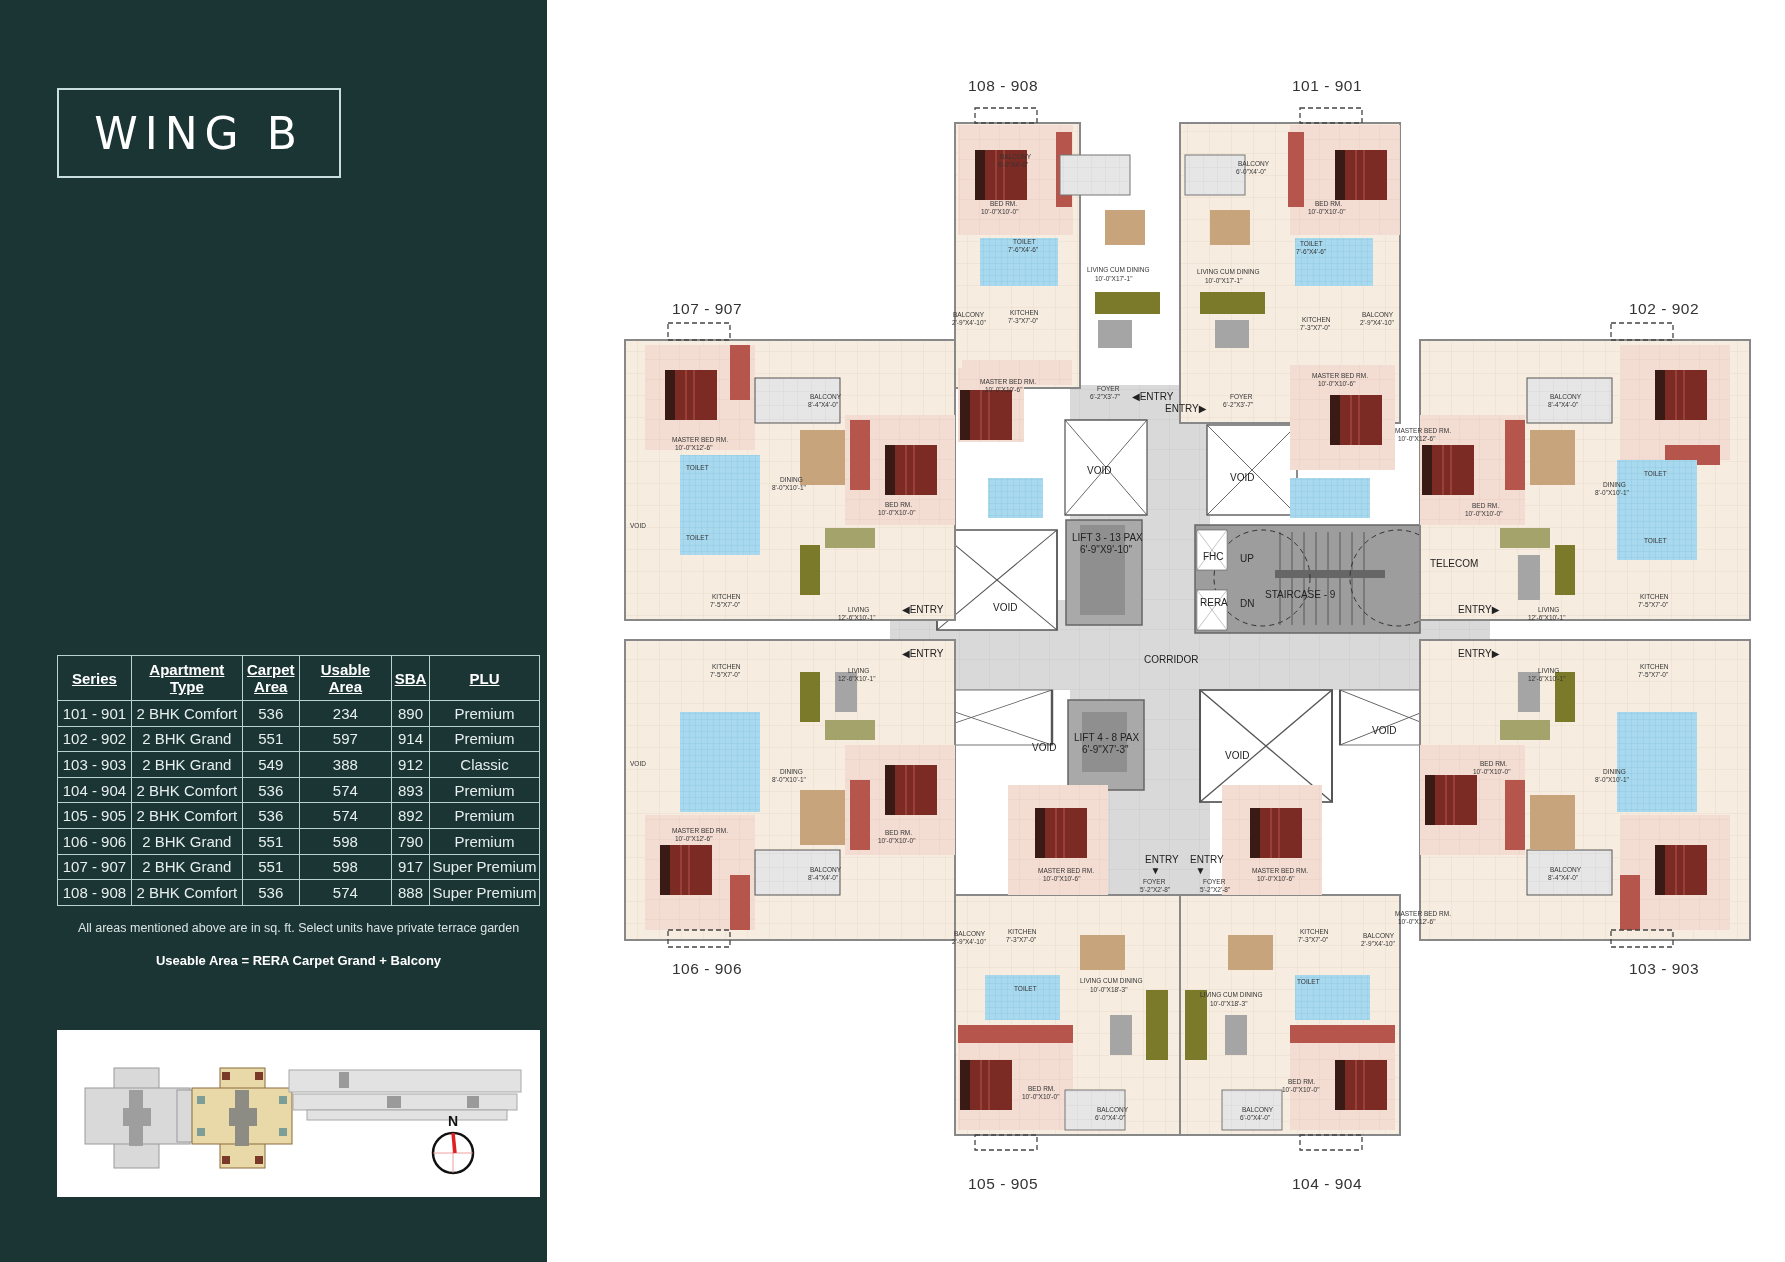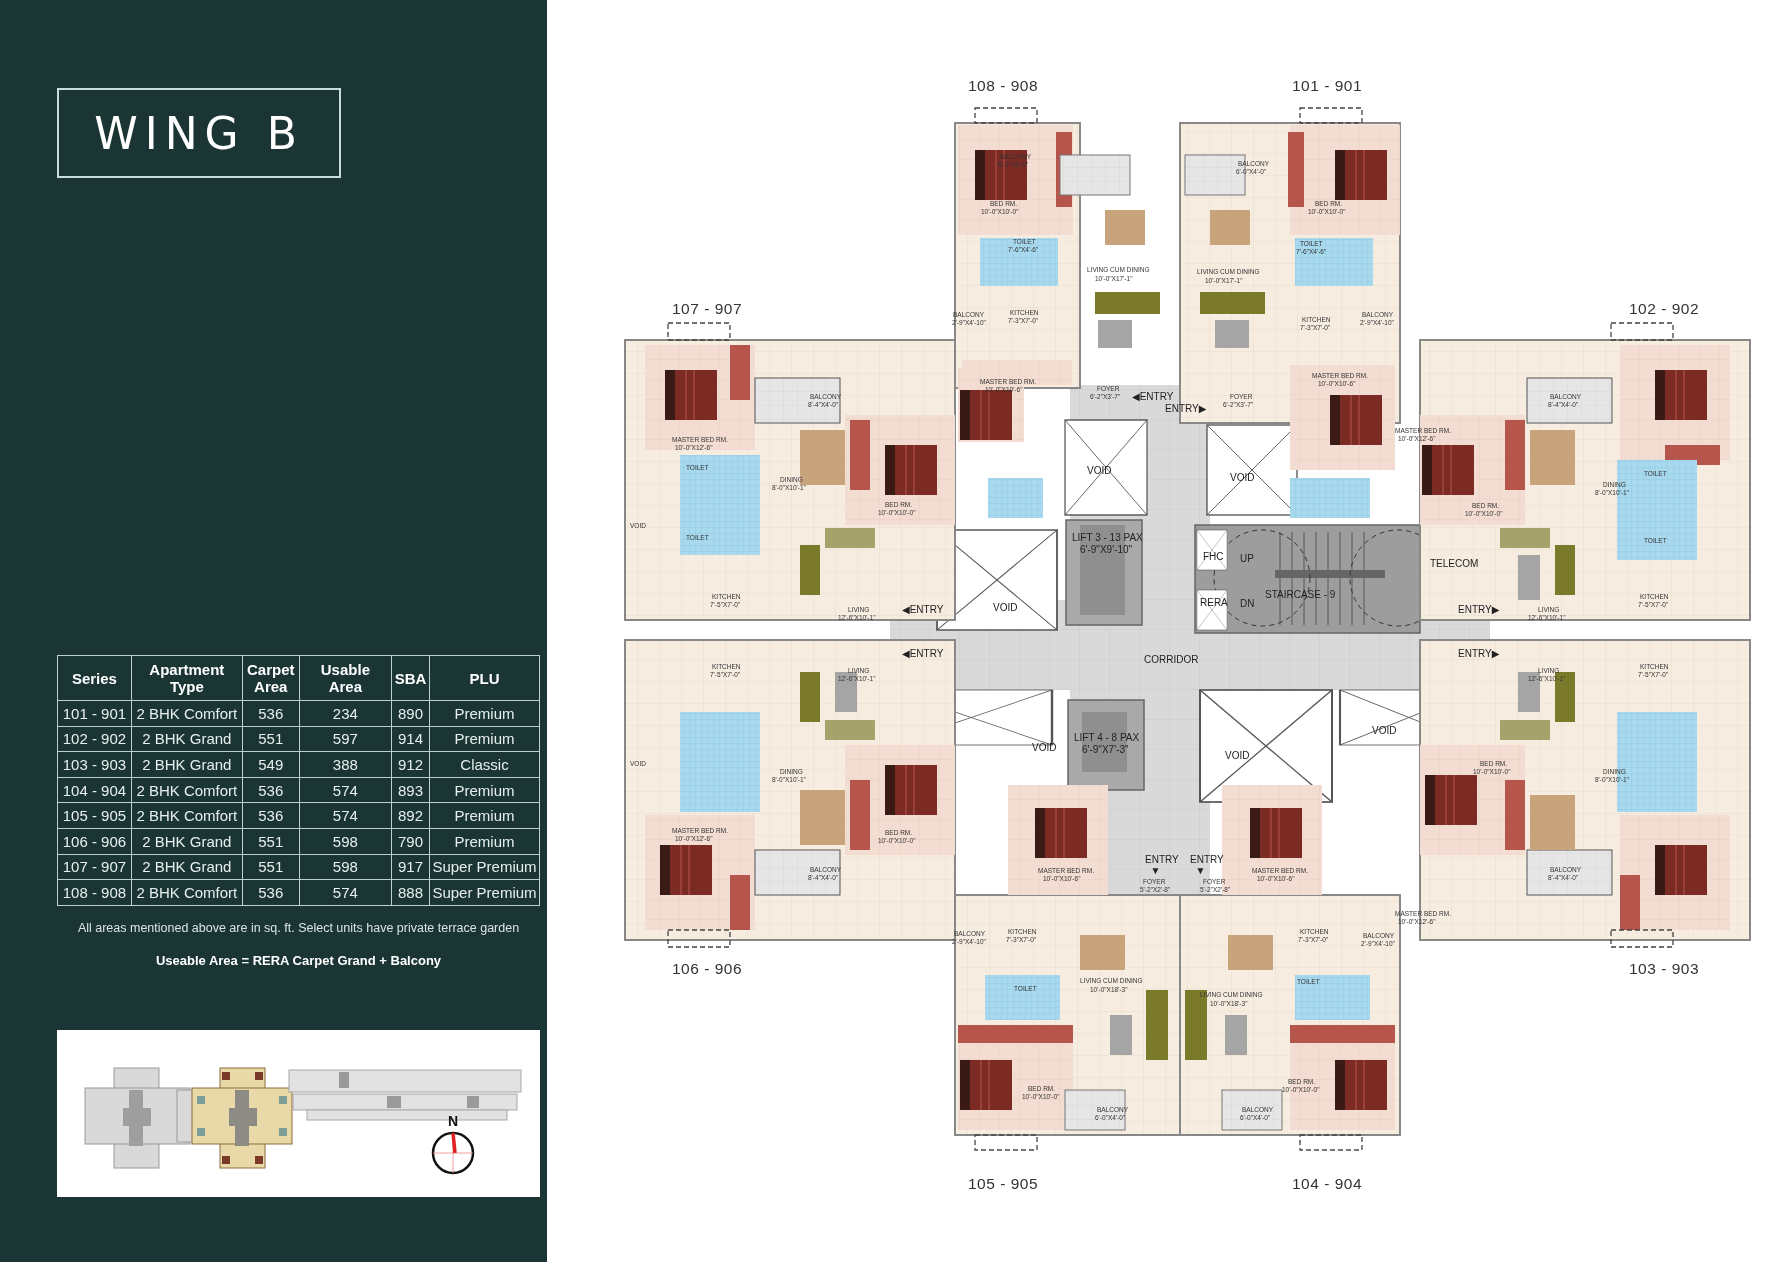--- a/index.html
+++ b/index.html
@@ -6,21 +6,21 @@
   html, body { width: 1785px; height: 1262px; overflow: hidden; background: #ffffff; }
   body { position: relative; font-family: "Liberation Sans", sans-serif; }
 
   
   .panel { position: absolute; left: 0; top: 0; width: 547px; height: 1262px; background: #1b3535; }
   .title-box { position: absolute; left: 57px; top: 88px; width: 284px; height: 90px; border: 2px solid #c9dedc; display: flex; align-items: center; justify-content: center; }
   .title-box span { color: #ffffff; font-family: "DejaVu Sans", sans-serif; font-size: 44px; letter-spacing: 7px; font-weight: normal; }
 
   table.units { position: absolute; left: 57px; top: 655px; width: 483px; border-collapse: collapse; color: #e7efee; }
   table.units th, table.units td { border: 1.5px solid #b9d2cf; text-align: center; font-family: "Liberation Sans", sans-serif; white-space: nowrap; }
-  table.units th { font-weight: bold; font-size: 15px; line-height: 17px; height: 45px; color: #ffffff; }
+  table.units th { font-weight: bold; font-size: 15px; line-height: 17px; height: 45px; color: #ffffff; text-decoration: underline; }
   table.units td { font-size: 15px; height: 25.6px; padding: 0 2px; }
   table.units col.c1 { width: 74px; } table.units col.c2 { width: 111px; } table.units col.c3 { width: 57px; }
   table.units col.c4 { width: 93px; } table.units col.c5 { width: 38px; } table.units col.c6 { width: 110px; }
 
   .note { position: absolute; left: 57px; width: 483px; text-align: center; color: #d9e4e3; font-size: 12.5px; }
   .note.n1 { top: 921px; }
   .note.n2 { top: 953px; font-weight: bold; color: #ffffff; font-size: 13px; }
 
   .keyplan { position: absolute; left: 57px; top: 1030px; width: 483px; height: 167px; background: #ffffff; }
   .compass-n { position: absolute; font-weight: bold; font-size: 14px; color: #111; }

